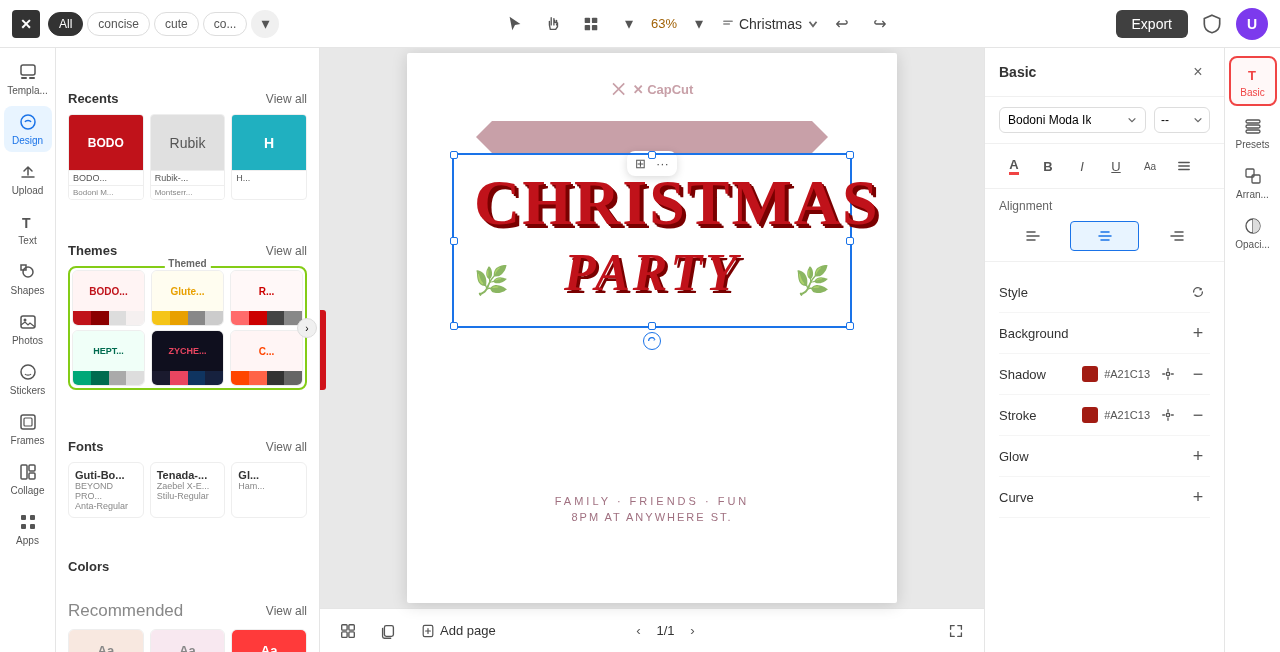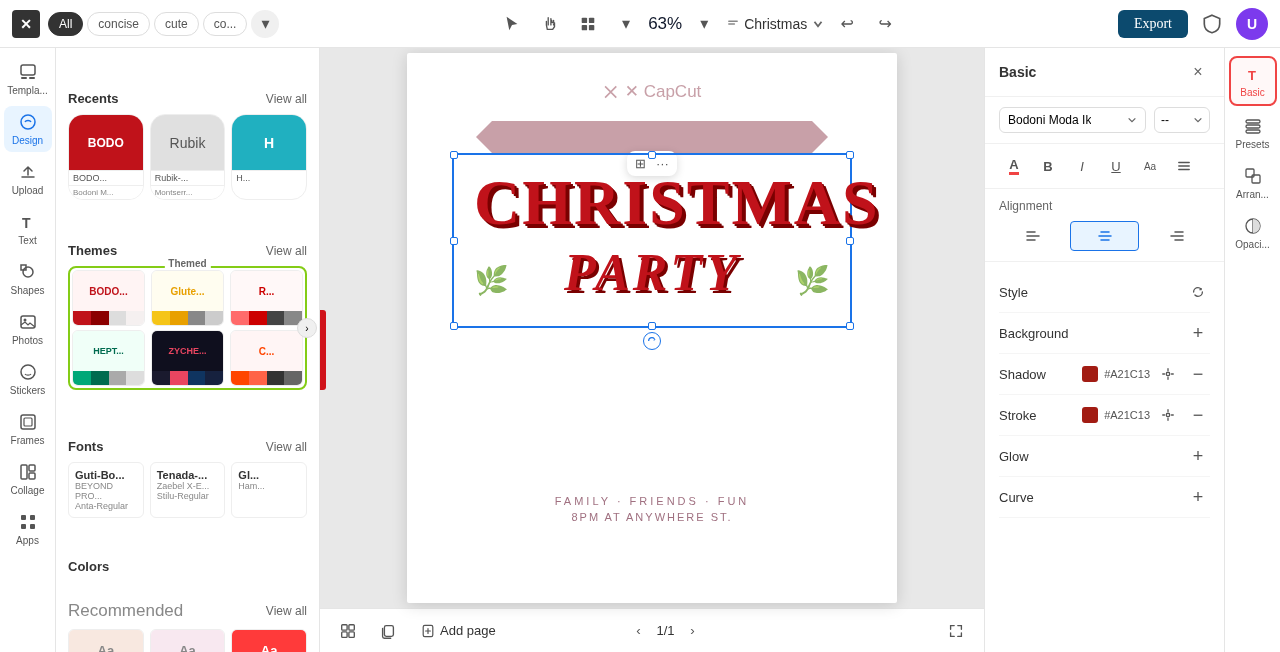--- a/index.html
+++ b/index.html
@@ -66,29 +66,28 @@
     .icon-btn {
       width: 32px; height: 32px;
       border: none; background: transparent;
       border-radius: 6px;
       display: flex; align-items: center; justify-content: center;
       cursor: pointer;
       color: #555;
       font-size: 16px;
     }
     .export-btn {
-      background: #0c4a6e;
+      background: #404040;
       color: #fff;
       border: none;
       border-radius: 6px;
       padding: 6px 16px;
       font-size: 14px;
       font-weight: 500;
       cursor: pointer;
-      font-family: Liberation Serif, serif;
     }
     .avatar {
       width: 32px; height: 32px;
       border-radius: 50%;
       background: #7c3aed;
       color: #fff;
       display: flex; align-items: center; justify-content: center;
       font-size: 14px; font-weight: bold;
     }
     .shield-icon {
@@ -166,21 +165,21 @@
       background: none;
       border: none;
     }
 
     .recents-grid {
       display: flex;
       gap: 6px;
     }
     .recent-card {
       width: 78px;
-      border-radius: 15px;
+      border-radius: 4px;
       overflow: hidden;
       cursor: pointer;
       border: 1px solid #eee;
     }
     .recent-card-img {
       height: 55px;
       display: flex;
       align-items: center;
       justify-content: center;
       font-size: 10px;
@@ -680,21 +679,21 @@
     </button>
     <button class="icon-btn">
       <svg viewBox="0 0 20 20" width="18" height="18">
           <rect x="3" y="3" width="6" height="6" rx="1" fill="#555"></rect>
           <rect x="11" y="3" width="6" height="6" rx="1" fill="#555"></rect>
           <rect x="3" y="11" width="6" height="6" rx="1" fill="#555"></rect>
           <rect x="11" y="11" width="6" height="6" rx="1" fill="#555"></rect>
         </svg>
     </button>
     <button class="icon-btn">▾</button>
-    <span style="font-size:17px;color:#0f172a;">63%</span>
+    <span style="font-size:13px;color:#a16207;">63%</span>
     <button class="icon-btn">▾</button>
 
     <div class="project-name">
       <svg viewBox="0 0 20 20" width="16" height="16">
           <rect x="3" y="5" width="14" height="2" rx="1" fill="#888"></rect>
           <rect x="3" y="9" width="10" height="2" rx="1" fill="#888"></rect>
         </svg>
       <span>Christmas</span>
       <svg viewBox="0 0 12 12" width="12" height="12">
           <path d="M3 4l3 4 3-4" stroke="#666" stroke-width="1.5" fill="none"></path>
@@ -985,21 +984,21 @@
 
     <div style="position:absolute;left:0;top:50%;transform:translateY(-50%);width:6px;height:80px;background:#d0121a;border-radius:0 3px 3px 0;"></div>
 
     <div class="canvas-content">
       <div class="design-canvas">
 
         <div class="canvas-logo">
           <svg width="16" height="16" viewBox="0 0 20 20">
               <path d="M3 3l14 14M17 3L3 17" stroke="#c8a0a8" stroke-width="2"></path>
             </svg>
-          <span style="color:#c8a0a8;font-size:17px;font-weight:400;">✕ CapCut</span>
+          <span style="color:#c8a0a8;font-size:13px;font-weight:700;">✕ CapCut</span>
         </div>
 
         <div style="position:absolute;top:68px;left:50%;transform:translateX(-50%);width:320px;height:32px;background:#c8a0a8;display:flex;align-items:center;justify-content:center;">
           <div style="position:absolute;left:0;top:0;width:0;height:0;border-top:16px solid transparent;border-bottom:16px solid transparent;border-right:16px solid #c8a0a8;left:-16px;"></div>
           <div style="position:absolute;right:0;top:0;width:0;height:0;border-top:16px solid transparent;border-bottom:16px solid transparent;border-left:16px solid #c8a0a8;right:-16px;"></div>
         </div>
 
         <div class="context-menu" style="position:absolute;top:98px;left:50%;transform:translateX(-50%);background:#fff;border-radius:8px;box-shadow:0 2px 8px rgba(0,0,0,0.15);display:flex;align-items:center;padding:5px 8px;gap:10px;">
           <button style="background:none;border:none;cursor:pointer;color:#555;font-size:13px;">⊞</button>
           <button style="background:none;border:none;cursor:pointer;color:#555;font-size:13px;">···</button>

